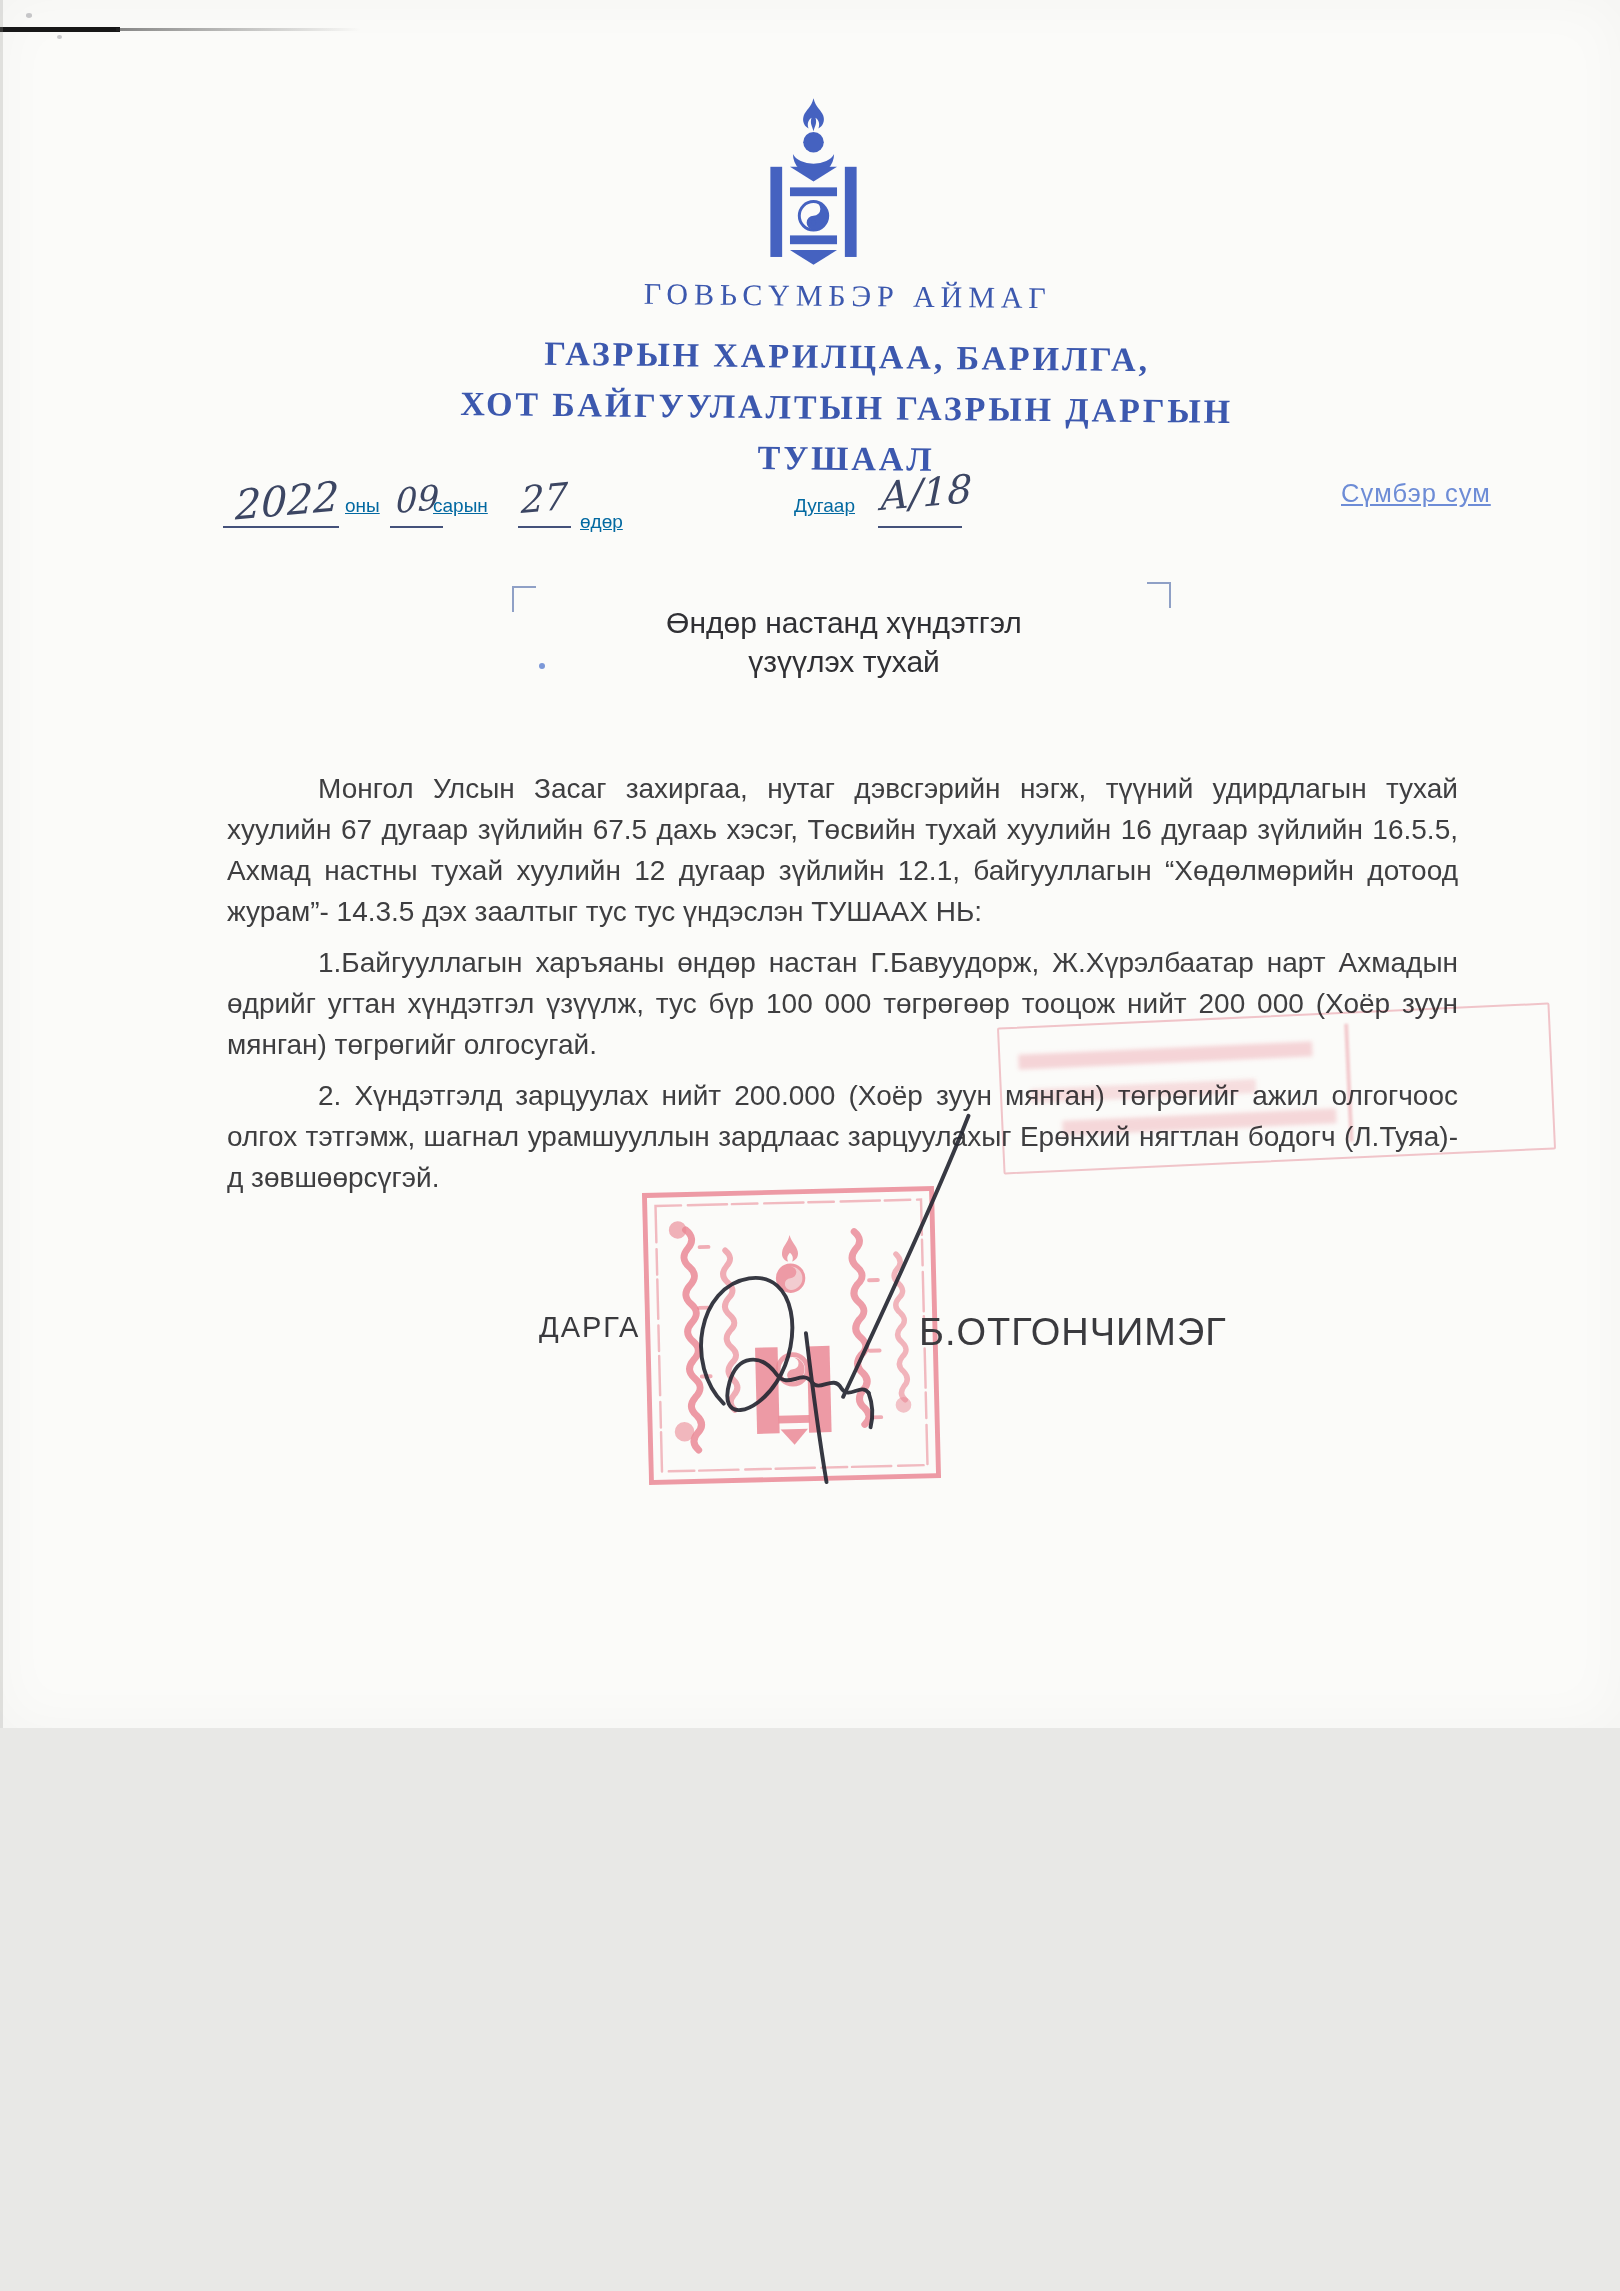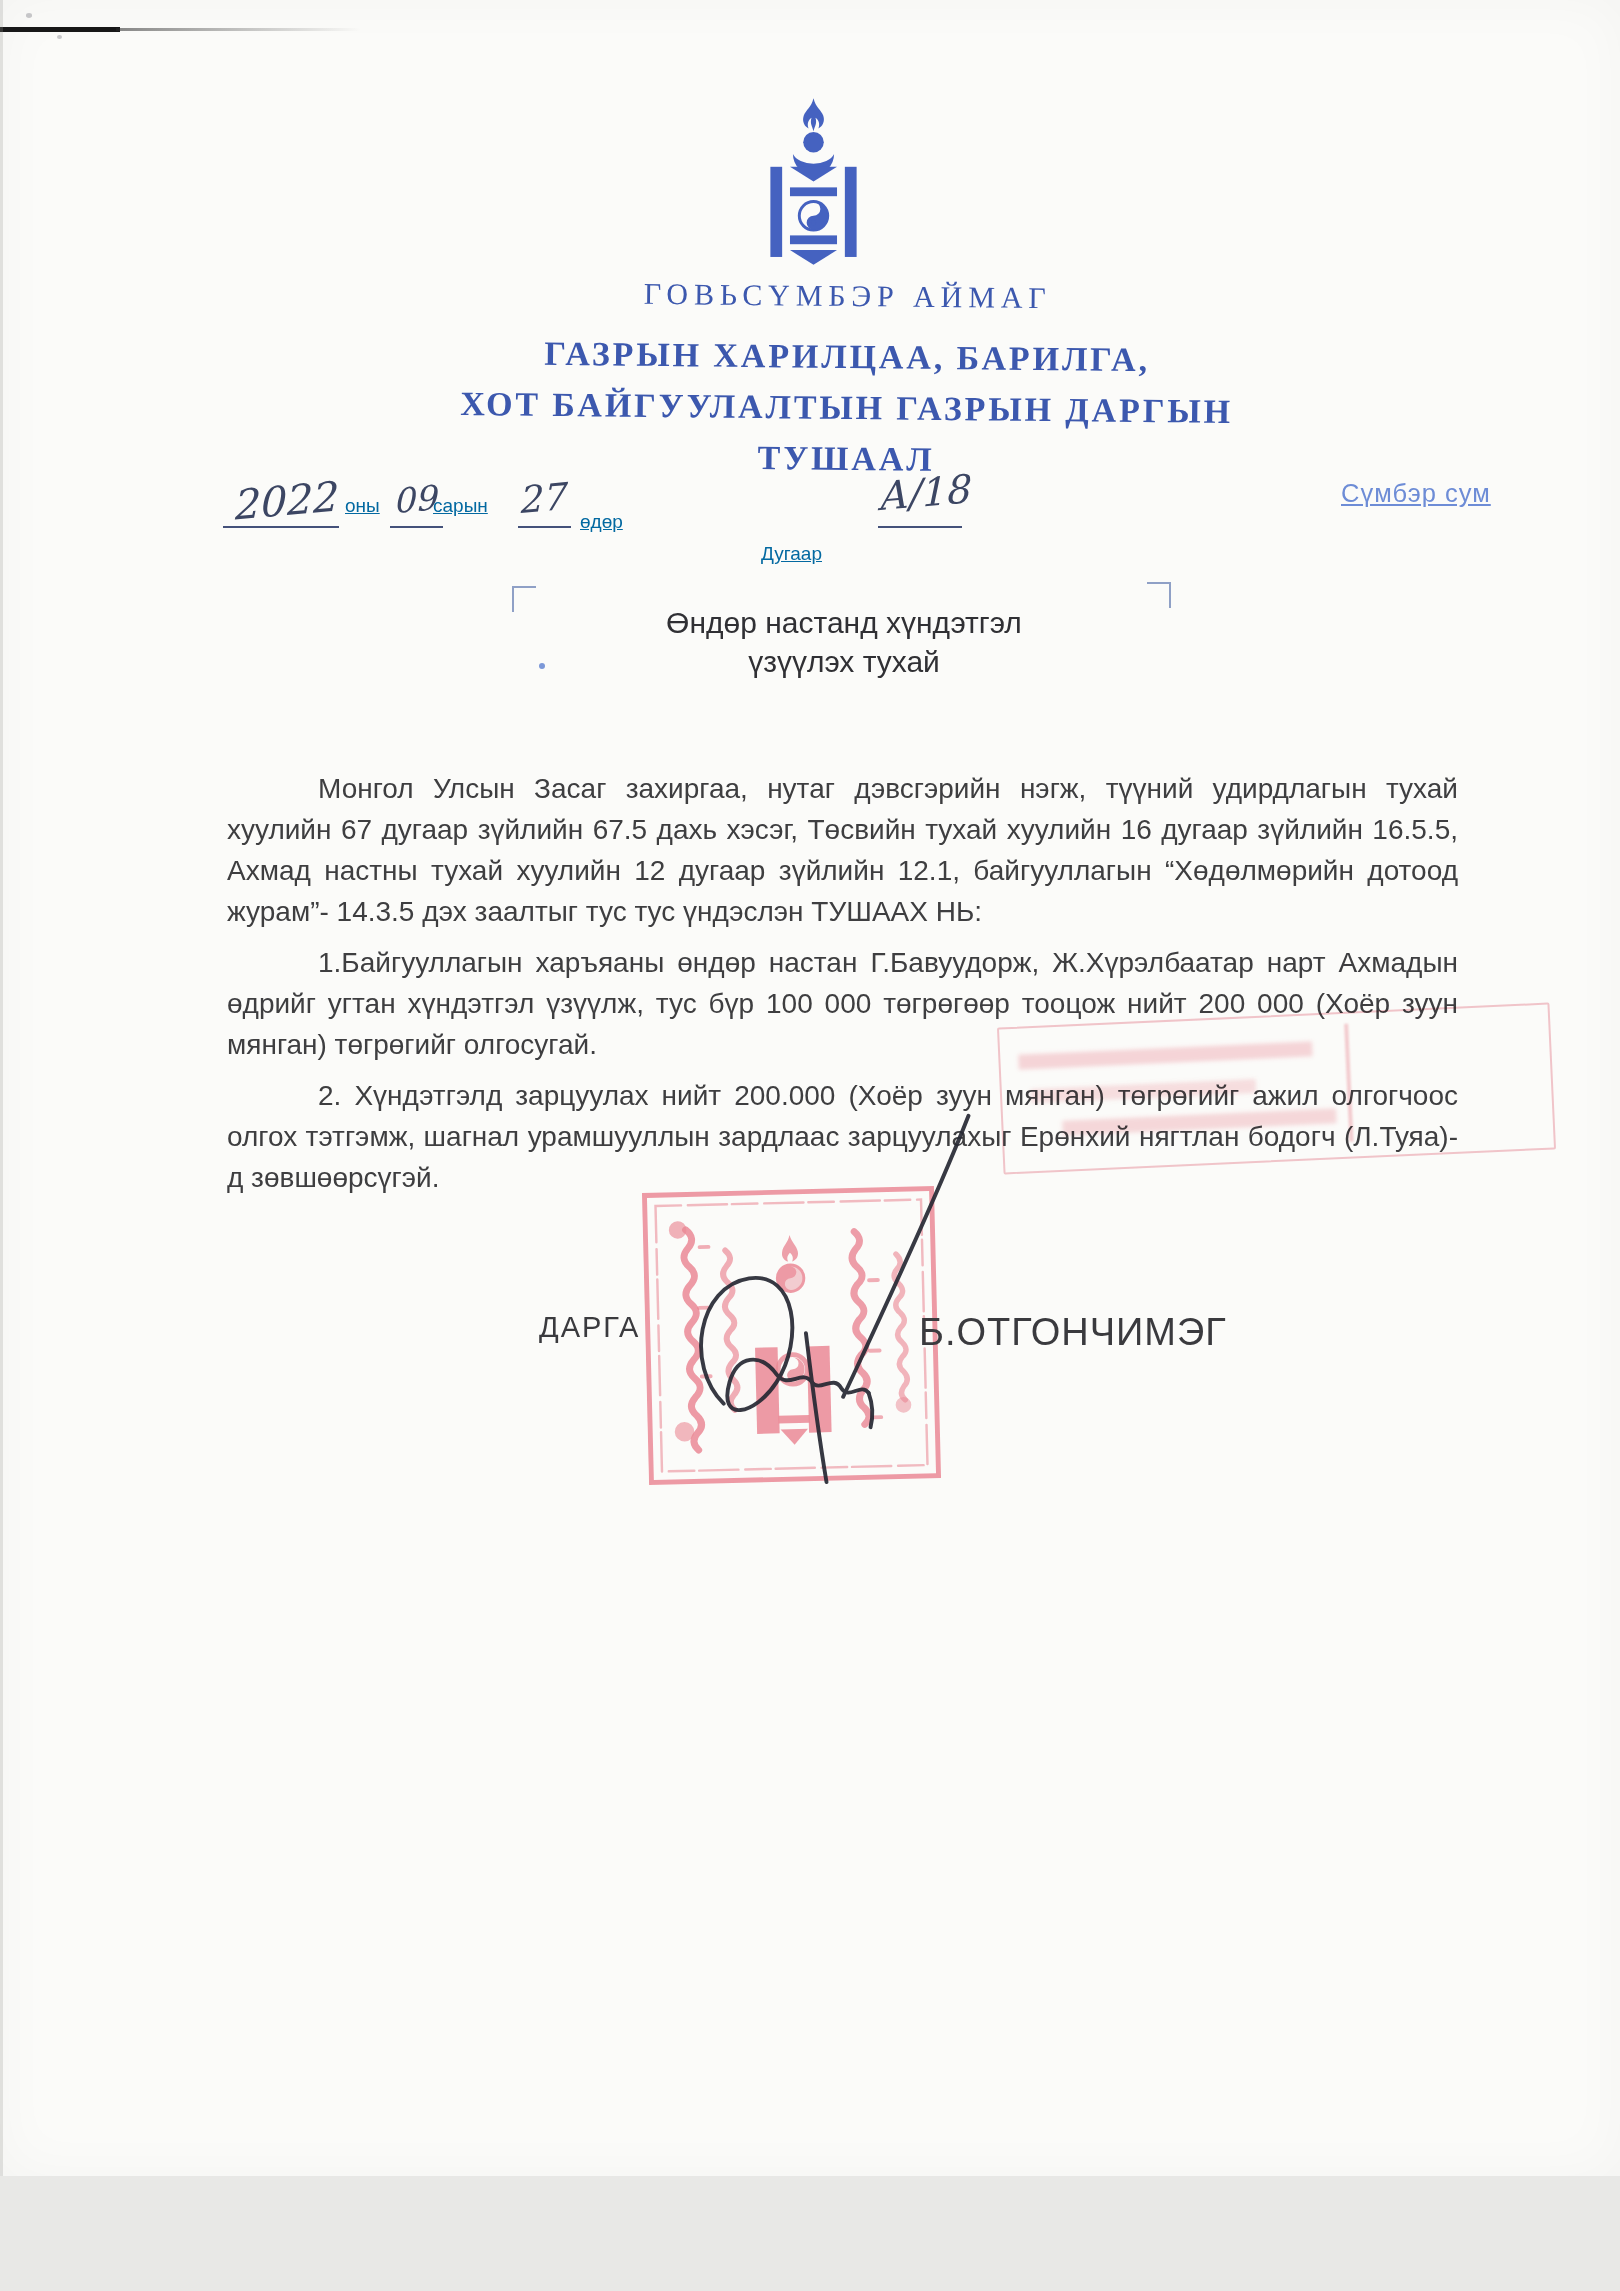--- a/index.html
+++ b/index.html
@@ -1,17 +1,17 @@
 <!DOCTYPE html>
 <html><head>
 <meta charset="utf-8">
 <style>
   html,body{margin:0;padding:0;background:#e8e8e6;}
   .page{
-    position:relative;width:1620px;height:2176px;margin:0 auto;
+    position:relative;width:1620px;height:1728px;margin:0 auto;
     background:#fbfbf9;overflow:hidden;
     font-family:"Liberation Sans",sans-serif;color:#3e3e40;
     box-shadow:inset 0 0 59px rgba(0,0,0,0.03);
   }
   
   .scan-line{position:absolute;left:0;top:27.4px;width:120px;height:4.9px;background:#181818;}
   .scan-line-tail{position:absolute;left:116px;top:28px;width:245px;height:2.9px;
     background:linear-gradient(to right,rgba(40,40,40,.55),rgba(40,40,40,0));}
   .edge-left{position:absolute;left:0;top:0;width:2.9px;height:100%;background:rgba(150,150,148,.25);}
   .speck{position:absolute;border-radius:50%;background:#8a8a90;opacity:.45;}
@@ -118,21 +118,21 @@
   <span class="meta-label" style="left:345px;">оны</span>
 
   <div class="meta-underline" style="left:390px;width:53px;"></div>
   <span class="hw" style="left:396px;top:479px;font-size:34px;">09</span>
   <span class="meta-label" style="left:433px;">сарын</span>
 
   <div class="meta-underline" style="left:518px;width:53px;"></div>
   <span class="hw" style="left:521px;top:477px;font-size:37px;">27</span>
   <span class="meta-label" style="left:580px;margin-top:16px;">өдөр</span>
 
-  <span class="meta-label" style="left:761px;margin-top:48px;">Дугаар</span>
+  <span class="meta-label" style="left:794px;">Дугаар</span>
   <div class="meta-underline" style="left:878px;width:84px;"></div>
   <span class="hw" style="left:880px;top:470px;font-size:39px;">А/18</span>
 
   <span class="loc-label">Сүмбэр сум</span>
 
   <div class="corner tl" style="left:512px;top:586px;">
       <div class="h"></div>
       <div class="v"></div>
     </div>
   <div class="corner tr" style="left:1147px;top:582px;">

